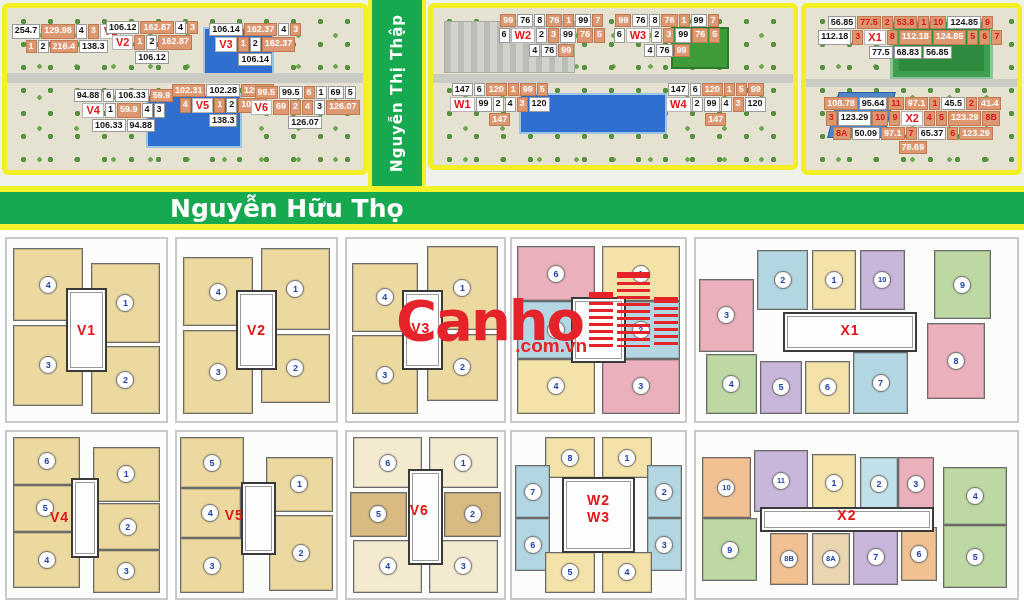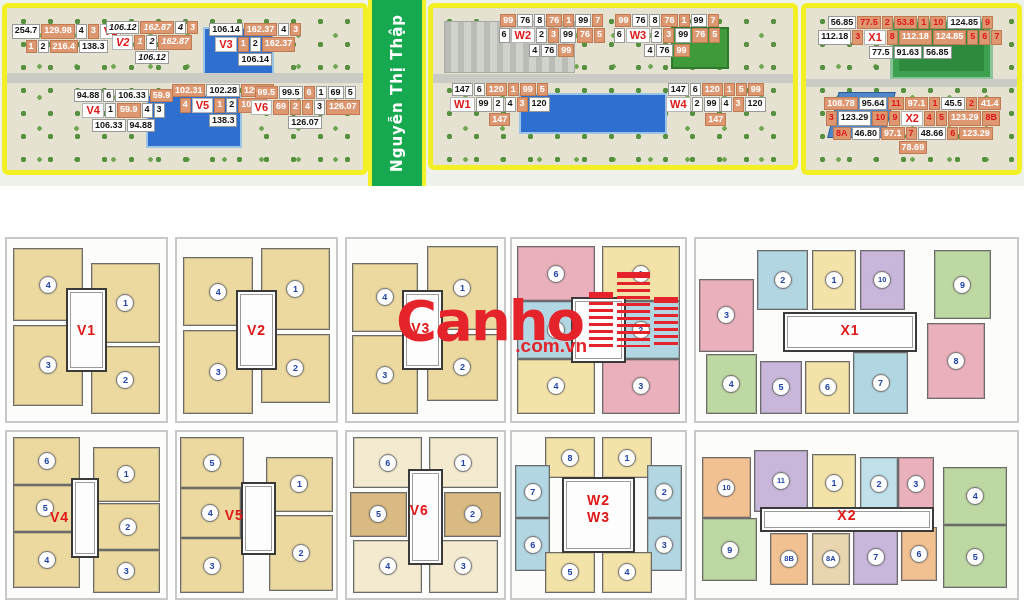--- a/index.html
+++ b/index.html
@@ -83,21 +83,21 @@
           <span class="chip chip-w">254.7</span>
           <span class="chip chip-a">129.98</span>
           <span class="chip chip-w">4</span>
           <span class="chip chip-a">3</span>
           <span class="chip chip-lbl">V1</span>
           <span class="chip chip-a">1</span>
           <span class="chip chip-w">2</span>
           <span class="chip chip-a">216.4</span>
           <span class="chip chip-w">138.3</span>
         </div>
-        <div class="cluster" style="left: 25%; top: 8%; width: 112px; font-style: italic;">
+        <div class="cluster" style="left: 25%; top: 8%; width: 112px;">
           <span class="chip chip-w">106.12</span>
           <span class="chip chip-a">162.87</span>
           <span class="chip chip-w">4</span>
           <span class="chip chip-a">3</span>
           <span class="chip chip-lbl">V2</span>
           <span class="chip chip-a">1</span>
           <span class="chip chip-w">2</span>
           <span class="chip chip-a">162.87</span>
           <span class="chip chip-w">106.12</span>
         </div>
@@ -244,21 +244,21 @@
           <span class="chip chip-w">112.18</span>
           <span class="chip chip-n">3</span>
           <span class="chip chip-lbl">X1</span>
           <span class="chip chip-n">8</span>
           <span class="chip chip-a">112.18</span>
           <span class="chip chip-a">124.85</span>
           <span class="chip chip-n">5</span>
           <span class="chip chip-n">6</span>
           <span class="chip chip-n">7</span>
           <span class="chip chip-w">77.5</span>
-          <span class="chip chip-w">91.63</span>
+          <span class="chip chip-w">68.83</span>
           <span class="chip chip-w">56.85</span>
         </div>
         <div class="cluster" style="left: 8%; top: 55%; width: 180px;">
           <span class="chip chip-a">108.78</span>
           <span class="chip chip-w">95.64</span>
           <span class="chip chip-n">11</span>
           <span class="chip chip-a">97.1</span>
           <span class="chip chip-n">1</span>
           <span class="chip chip-w">45.5</span>
           <span class="chip chip-n">2</span>
@@ -266,35 +266,38 @@
           <span class="chip chip-n">3</span>
           <span class="chip chip-w">123.29</span>
           <span class="chip chip-n">10</span>
           <span class="chip chip-n">9</span>
           <span class="chip chip-lbl">X2</span>
           <span class="chip chip-n">4</span>
           <span class="chip chip-n">5</span>
           <span class="chip chip-a">123.29</span>
           <span class="chip chip-n">8B</span>
           <span class="chip chip-n">8A</span>
-          <span class="chip chip-w">46.80</span>
+          <span class="chip chip-w">50.09</span>
           <span class="chip chip-a">97.1</span>
           <span class="chip chip-n">7</span>
-          <span class="chip chip-w">48.66</span>
+          <span class="chip chip-w">65.37</span>
           <span class="chip chip-n">6</span>
           <span class="chip chip-a">123.29</span>
           <span class="chip chip-a">78.69</span>
         </div>
       </div>
 
     <div id="street-v">
       <span>Nguyễn Thị Thập</span>
     </div>
   </div>
 
+  <div id="street-h">
+    <span>Nguyễn Hữu Thọ</span>
+  </div>
 
   <div id="plans">
       <div class="plancard" style="left: 5px; top: 7px; width: 163px; height: 186px;">
         <div class="unit u-tan" style="left: 4%; top: 5%; width: 44%; height: 40%;"></div>
         <div class="unit u-tan" style="left: 53%; top: 13%; width: 43%; height: 44%;"></div>
         <div class="unit u-tan" style="left: 4%; top: 47%; width: 44%; height: 45%;"></div>
         <div class="unit u-tan" style="left: 53%; top: 59%; width: 43%; height: 37%;"></div>
         <div class="core" style="left: 37%; top: 27%; width: 26%; height: 46%;"></div>
         <div class="badge" style="left: 26%; top: 25%;">4</div>
         <div class="badge" style="left: 74.5%; top: 35%;">1</div>

